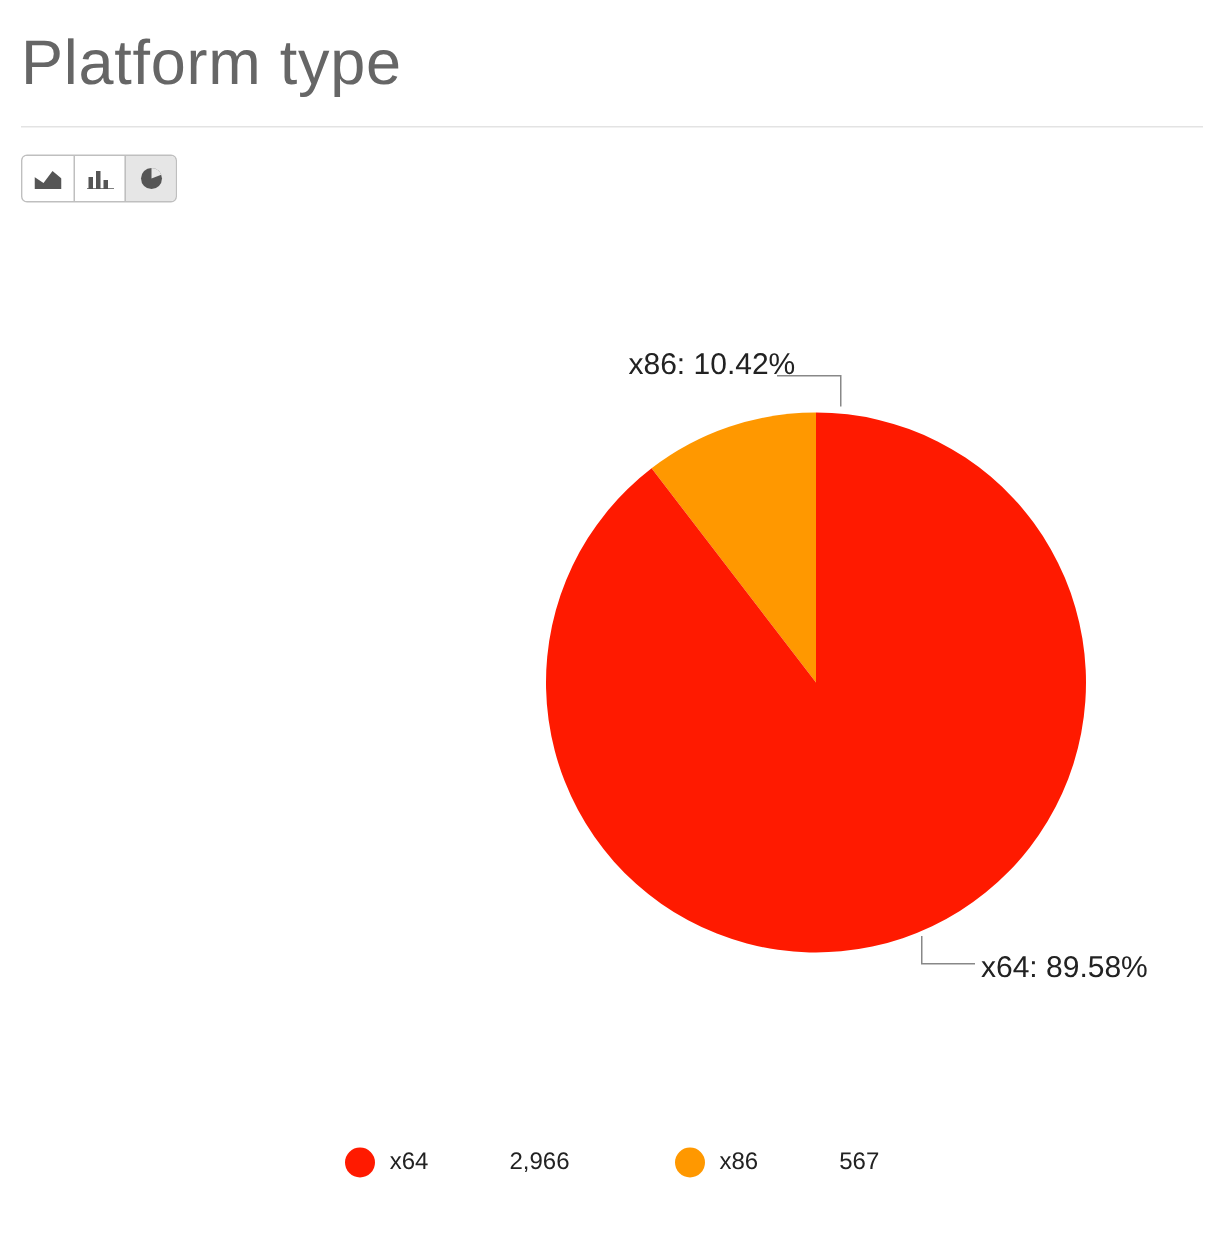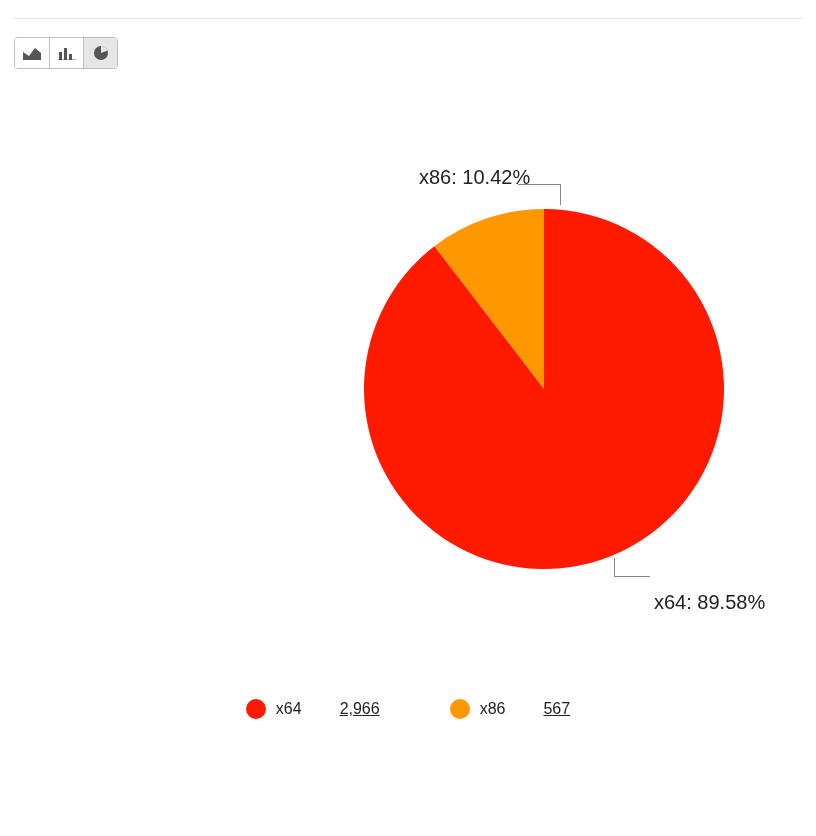--- a/index.html
+++ b/index.html
@@ -86,26 +86,27 @@
   .legend-item {
     display: flex;
     align-items: center;
     gap: 10px;
   }
   .swatch {
     width: 20px;
     height: 20px;
     border-radius: 50%;
   }
-  .legend-value { margin-left: 28px; text-decoration: underline; }
+  .legend-value { margin-left: 44px; }
 </style>
 </head>
 <body>
 
 <div class="page">
+  <h1 class="title">Platform type</h1>
   <hr class="divider">
 
   <div class="toolbar">
     <button title="Area chart">
       <span>
         <svg width="18" height="14" viewBox="0 0 18 14">
           <polygon points="0,14 0,6 6,10 12,2 18,7 18,14" fill="#555"></polygon>
         </svg>
       </span>
     </button>
@@ -134,21 +135,21 @@
         <path d="M 530 310 L 420.3947163666339 167.2180620678884 A 180 180 0 0 1 530 130 Z" fill="#ff9800"></path>
         <path d="M 530 310 L 530 130 A 180 180 0 1 1 420.3947163666338 167.2180620678885 Z" fill="#ff1a00"></path>
       </svg>
 
     
     <div class="callout" style="left:405px; top:87px;">x86: 10.42%</div>
     <div class="leader" style="left:504px; top:105px; width:42px; height:1px;"></div>
     <div class="leader" style="left:546px; top:105px; width:1px; height:21px;"></div>
 
     
-    <div class="callout" style="left:640px; top:512px;">x64: 89.58%</div>
+    <div class="callout" style="left:640px; top:489px;">x64: 89.58%</div>
     <div class="leader" style="left:600px; top:479px; width:1px; height:18px;"></div>
     <div class="leader" style="left:600px; top:497px; width:36px; height:1px;"></div>
   </div>
 
   <div class="legend">
     <div class="legend-item">
       <span class="swatch" style="background:#ff1a00"></span>
       <span>x64</span>
       <span class="legend-value">2,966</span>
     </div>

